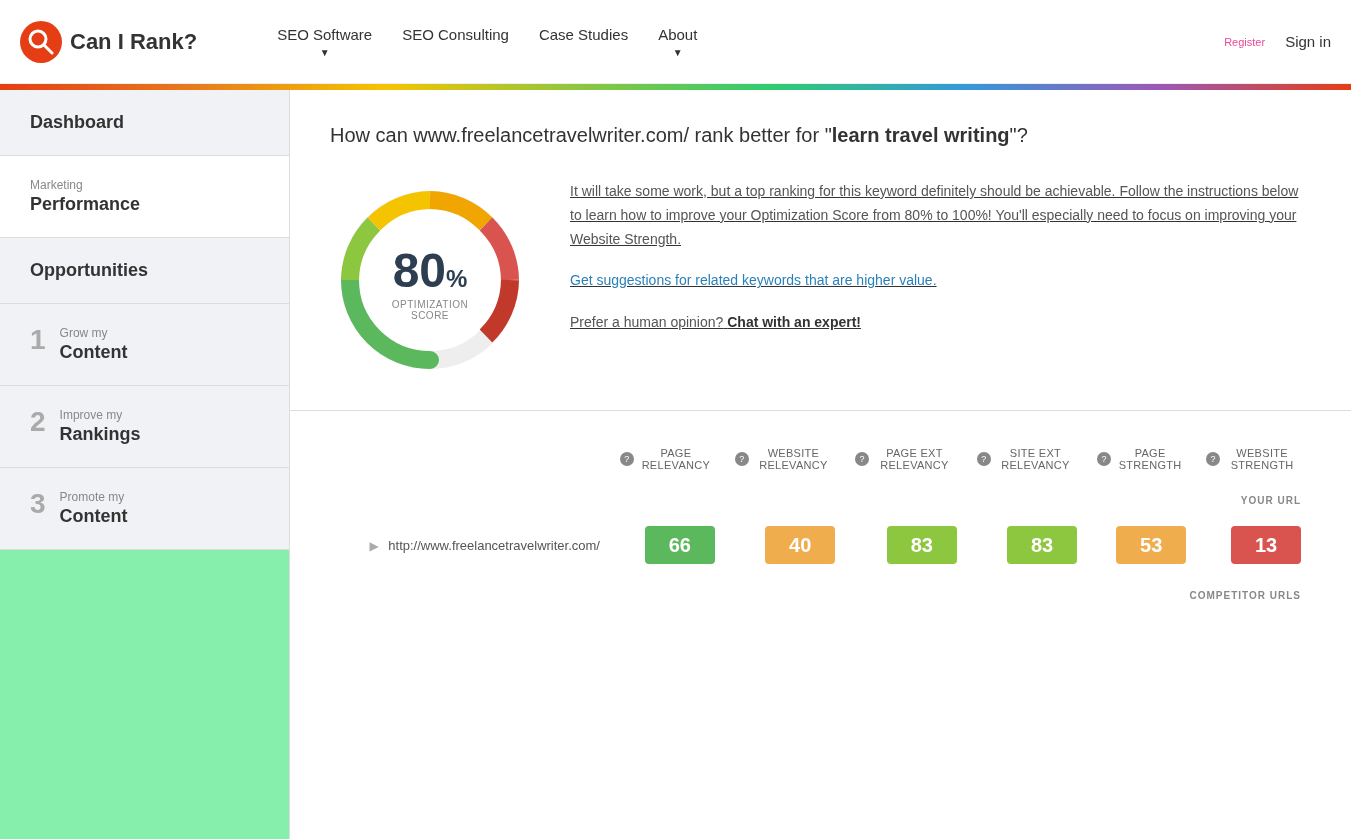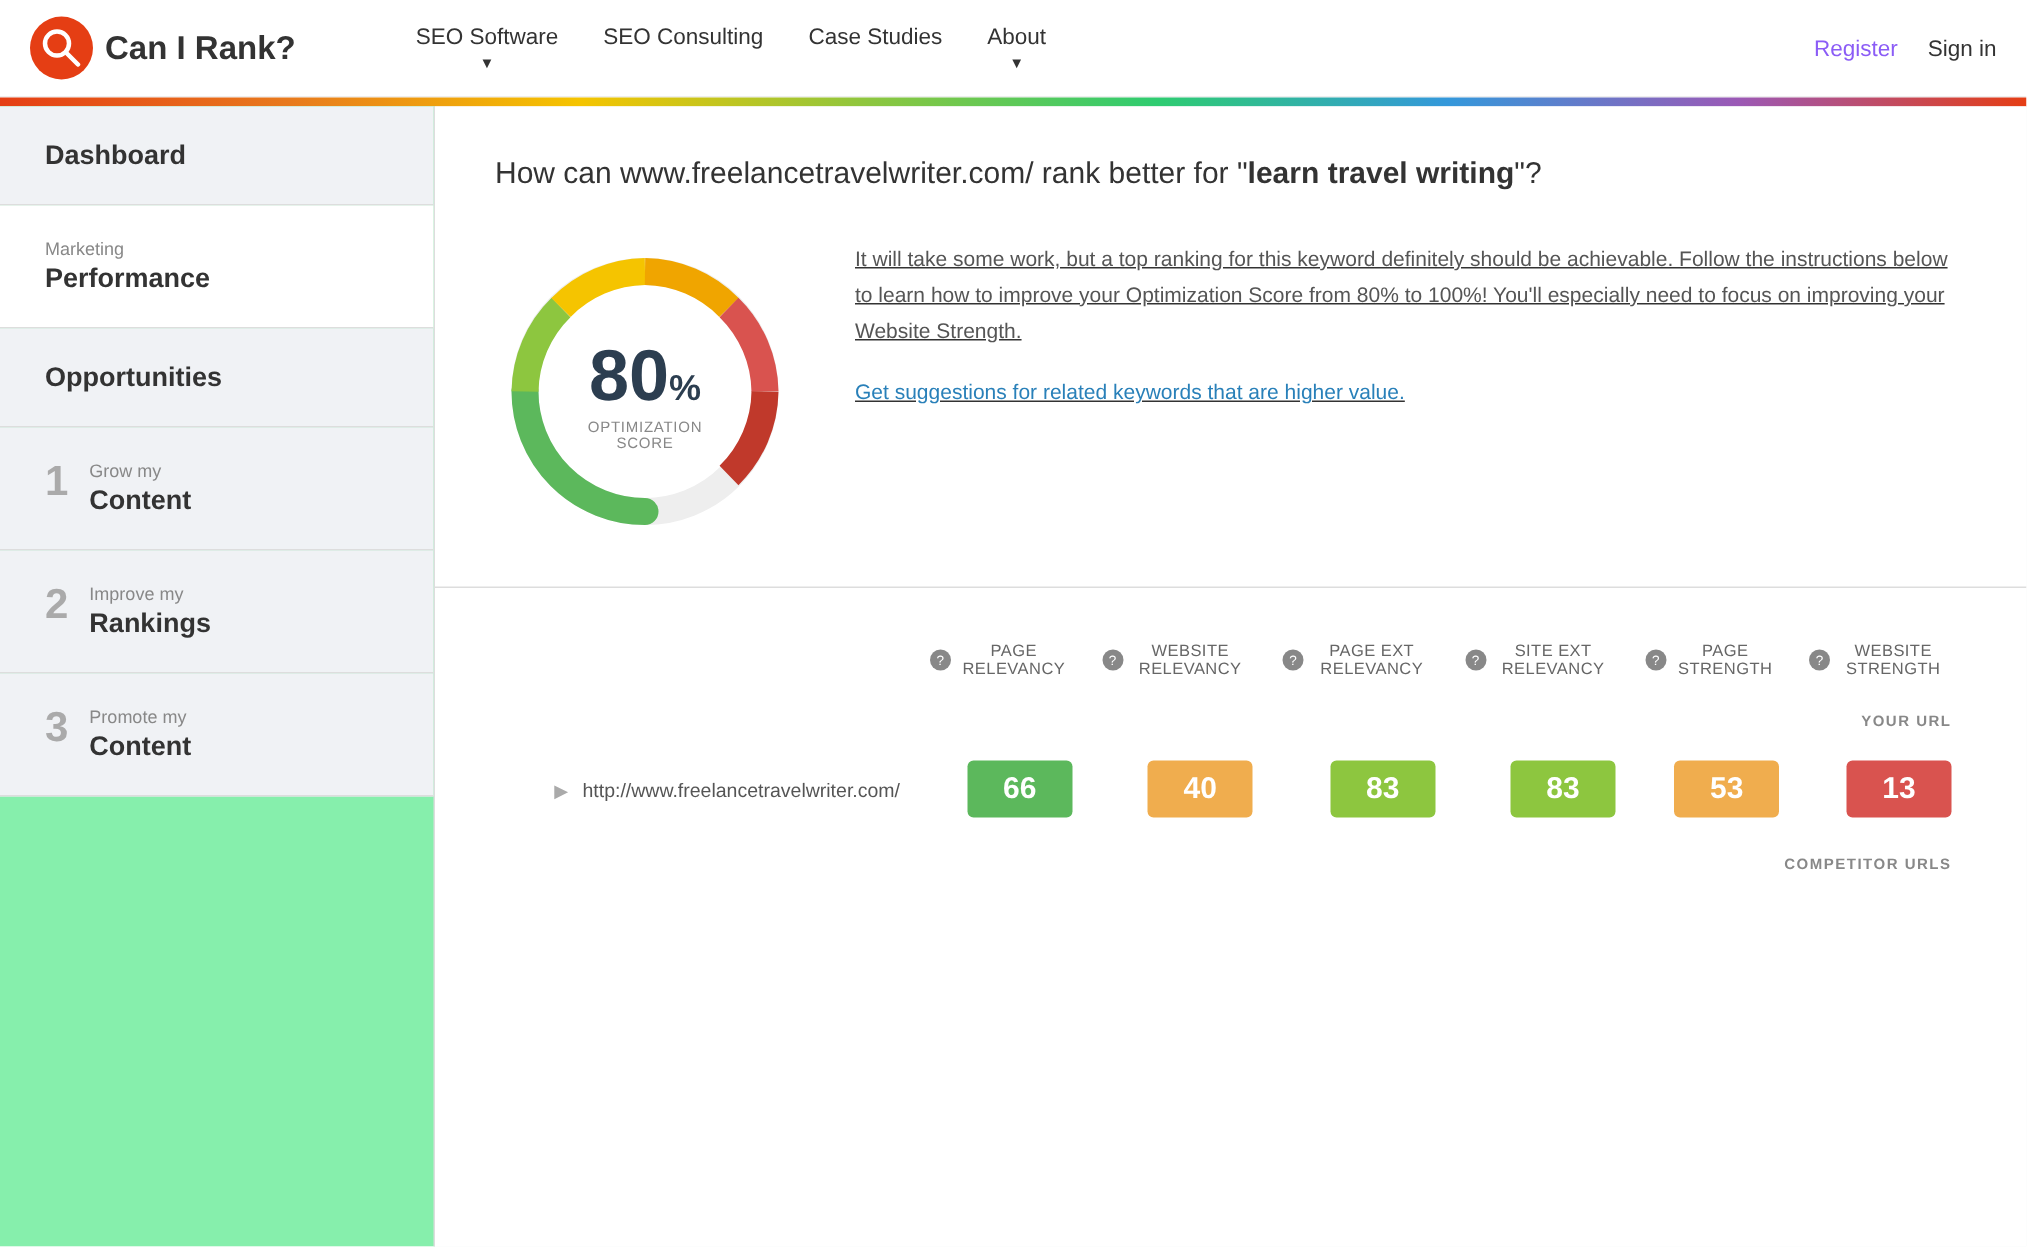--- a/index.html
+++ b/index.html
@@ -1,38 +1,38 @@
 <!DOCTYPE html>
 <html><head>
   <meta charset="utf-8">
   <style>
     * { box-sizing: border-box; margin: 0; padding: 0; }
     body { font-family: Arial, sans-serif; background: #fff; color: #333; font-size: 14px; }
 
     
     .nav-bar {
       display: flex; align-items: center; padding: 0 20px;
-      height: 65px; background: #fff;
+      height: 84px; background: #fff;
       border-bottom: 1px solid #eee;
     }
     .logo { display: flex; align-items: center; margin-right: 80px; }
     .logo-icon {
       width: 42px; height: 42px; background: #e53e14; border-radius: 50%;
       display: flex; align-items: center; justify-content: center;
       margin-right: 8px; position: relative;
     }
     .logo-icon svg { width: 26px; height: 26px; }
     .logo-text { font-size: 22px; font-weight: bold; color: #333; }
     .nav-links { display: flex; gap: 30px; flex: 1; }
     .nav-link {
       font-size: 15px; color: #333; text-decoration: none;
       display: flex; align-items: center; gap: 4px; cursor: pointer; flex-direction: column;
     }
     .nav-actions { display: flex; gap: 20px; align-items: center; }
-    .nav-register { font-size: 15px; color: #8b5cf6; cursor: pointer; }
+    .nav-register { font-size: 11px; color: #ec4899; cursor: pointer; }
     .nav-signin { font-size: 15px; color: #333; cursor: pointer; }
 
     
     .rainbow-bar {
       height: 6px;
       background: linear-gradient(to right, #e53e14, #e87a1d, #f5c400, #8dc63f, #2ecc71, #3498db, #9b59b6, #e53e14);
     }
 
     
     .main-layout { display: flex; background: #f0f2f5; min-height: 760px; }
@@ -243,20 +243,24 @@
             </div>
             <div class="gauge-label">OPTIMIZATION SCORE</div>
           </div>
         </div>
 
         <div class="hero-text">
           <p>It will take some work, but a top ranking for this keyword definitely should be achievable. Follow the instructions below to learn how to improve your Optimization Score from 80% to 100%! You'll especially need to focus on improving your Website Strength.</p>
           <p>
             <a class="hero-link">Get suggestions for related keywords that are higher value.</a>
           </p>
+          <p class="hero-chat">
+            <span>Prefer a human opinion?</span>
+            <strong><a class="hero-link" style="font-weight:bold;color:#333;">Chat with an expert!</a></strong>
+          </p>
         </div>
       </div>
     </section>
 
     <section class="compare-section">
       <table class="compare-table">
         <thead>
           <tr>
             <th style="width:280px;"></th>
             <th>

